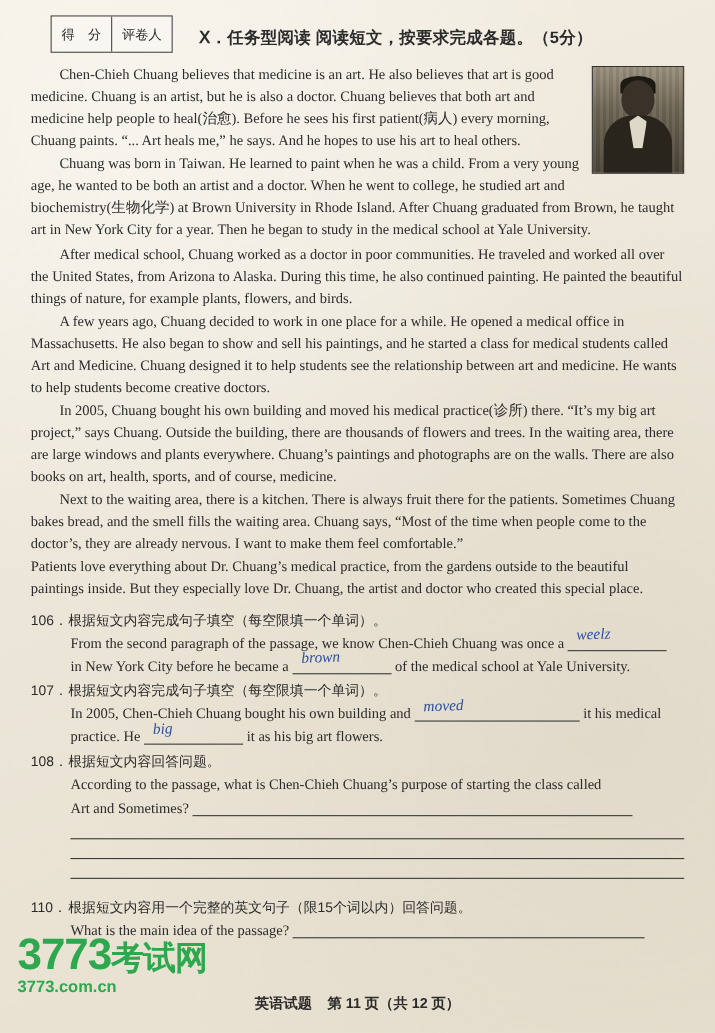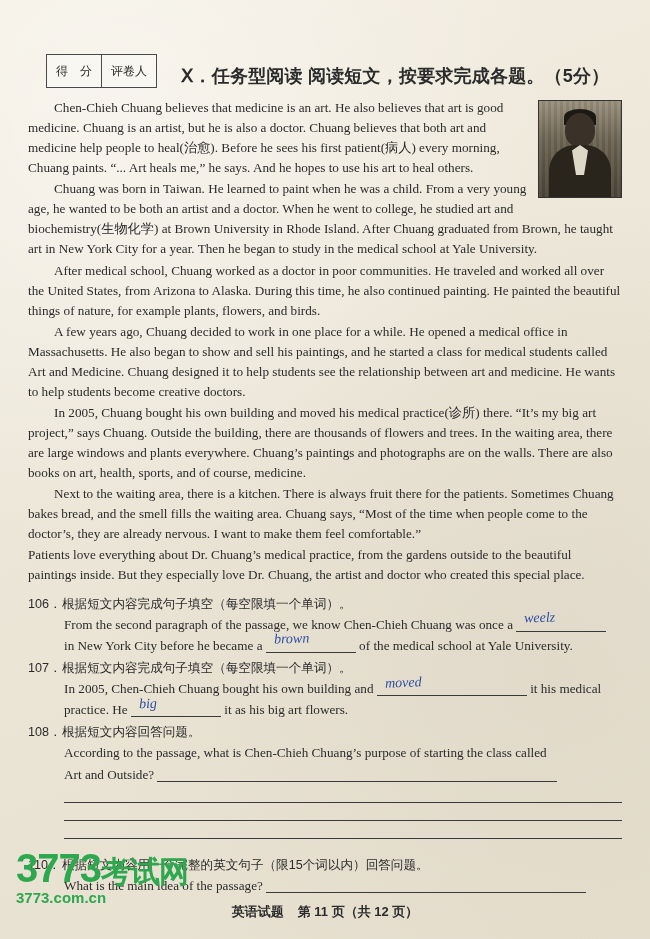--- a/index.html
+++ b/index.html
@@ -34,42 +34,41 @@
     pointer-events: none;
   }
   .content {
     position: relative;
     padding: 14px 28px 0 28px;
   }
 
   
   .score-row {
     display: flex;
-    align-items: flex-end;
-    margin-top: 40px;
+    align-items: center;
   }
   .score-box {
     border: 1px solid #4a4a4a;
     display: flex;
     font-size: 12px;
     margin-left: 18px;
     background: rgba(255,255,255,0.25);
   }
   .score-cell {
     padding: 3px 9px;
     border-right: 1px solid #4a4a4a;
     text-align: center;
     white-space: nowrap;
   }
   .score-cell:last-child { border-right: none; }
   .score-cell.tall { min-height: 26px; display:flex; align-items:center; justify-content:center;}
 
   .section-head {
     margin-left: 24px;
-    font-size: 18px;
+    font-size: 15px;
     font-weight: bold;
     font-family: "Liberation Sans", sans-serif;
     padding-top: 6px;
     letter-spacing: 0.2px;
   }
 
   
   .passage {
     margin-top: 10px;
     position: relative;
@@ -285,21 +284,21 @@
         </div>
       </div>
 
       <div class="q">
         <div class="q-head">
           <span class="q-num">108．</span><span>根据短文内容回答问题。</span>
         </div>
         <div class="q-body">
           <div>According to the passage, what is Chen-Chieh Chuang’s purpose of starting the class called</div>
           <div>
-            <span>Art and Outside?</span>
+            <span>Art and Sometimes?</span>
             <span class="inline-rule" style="width:400px;"></span>
           </div>
           <div class="ans-line"></div>
         </div>
       </div>
 
       <div class="q" style="margin-top:14px;">
         <div class="q-body">
           <div class="ans-line"></div>
           <div class="ans-line"></div>

